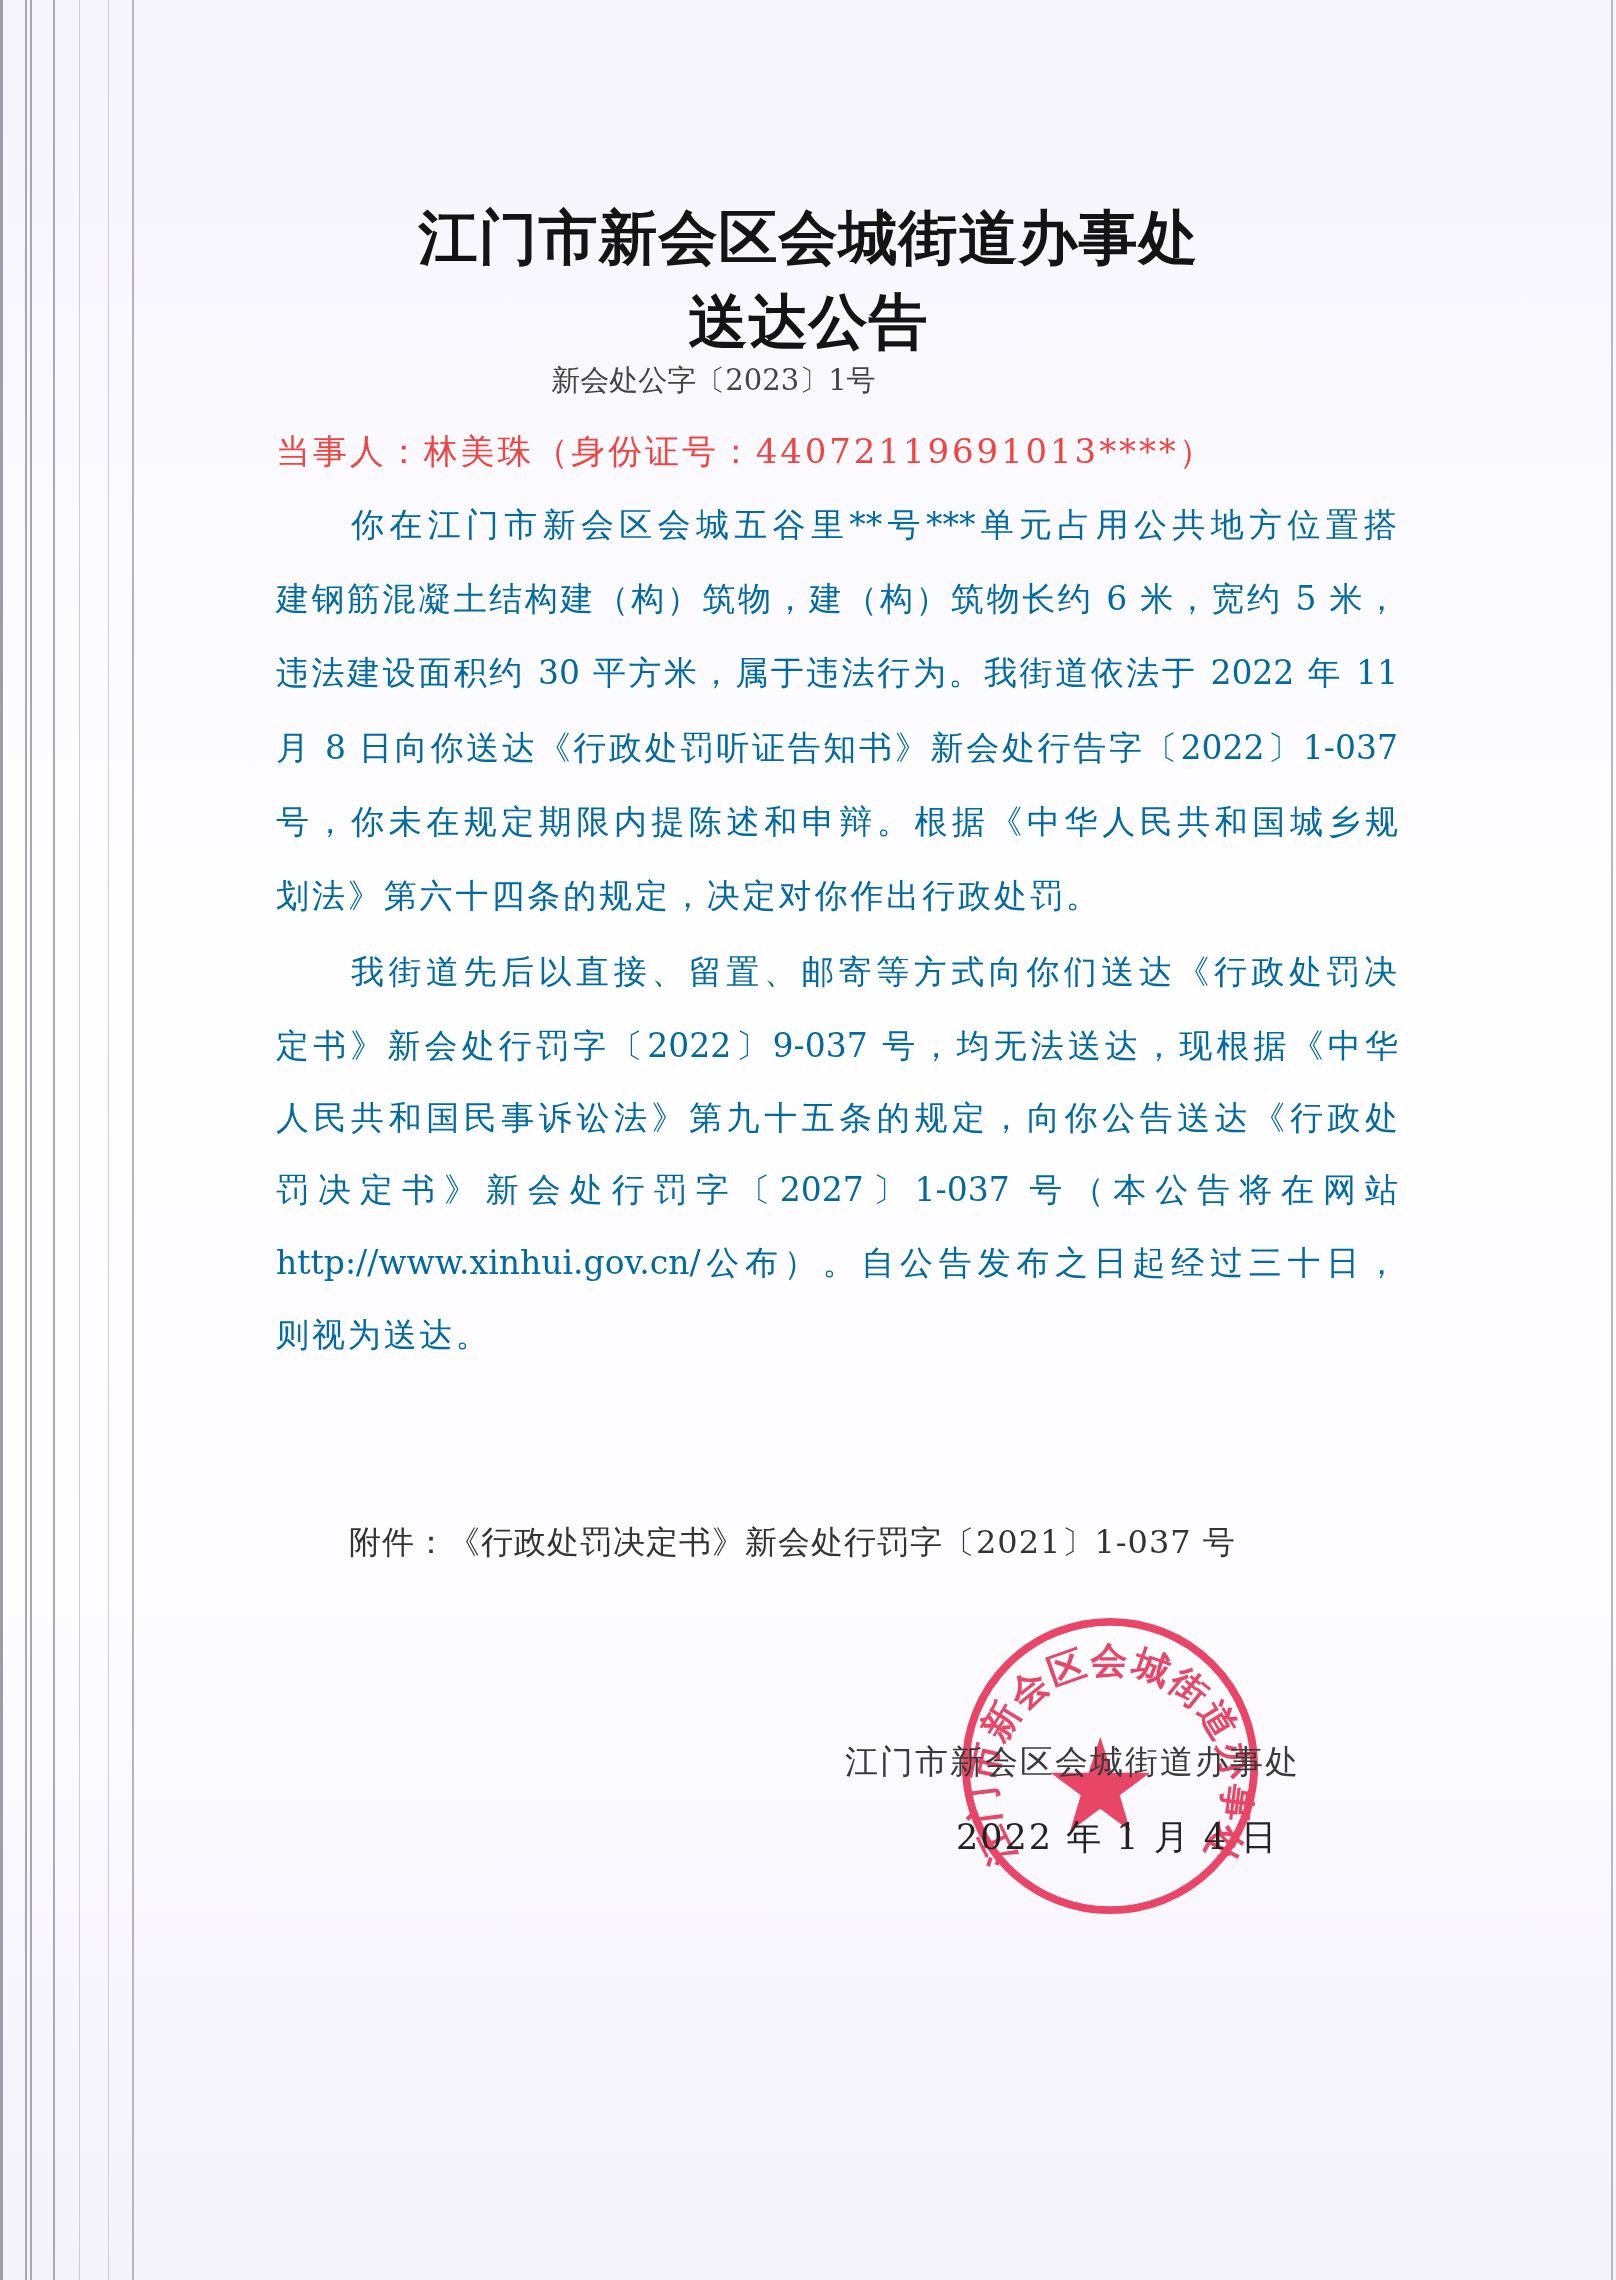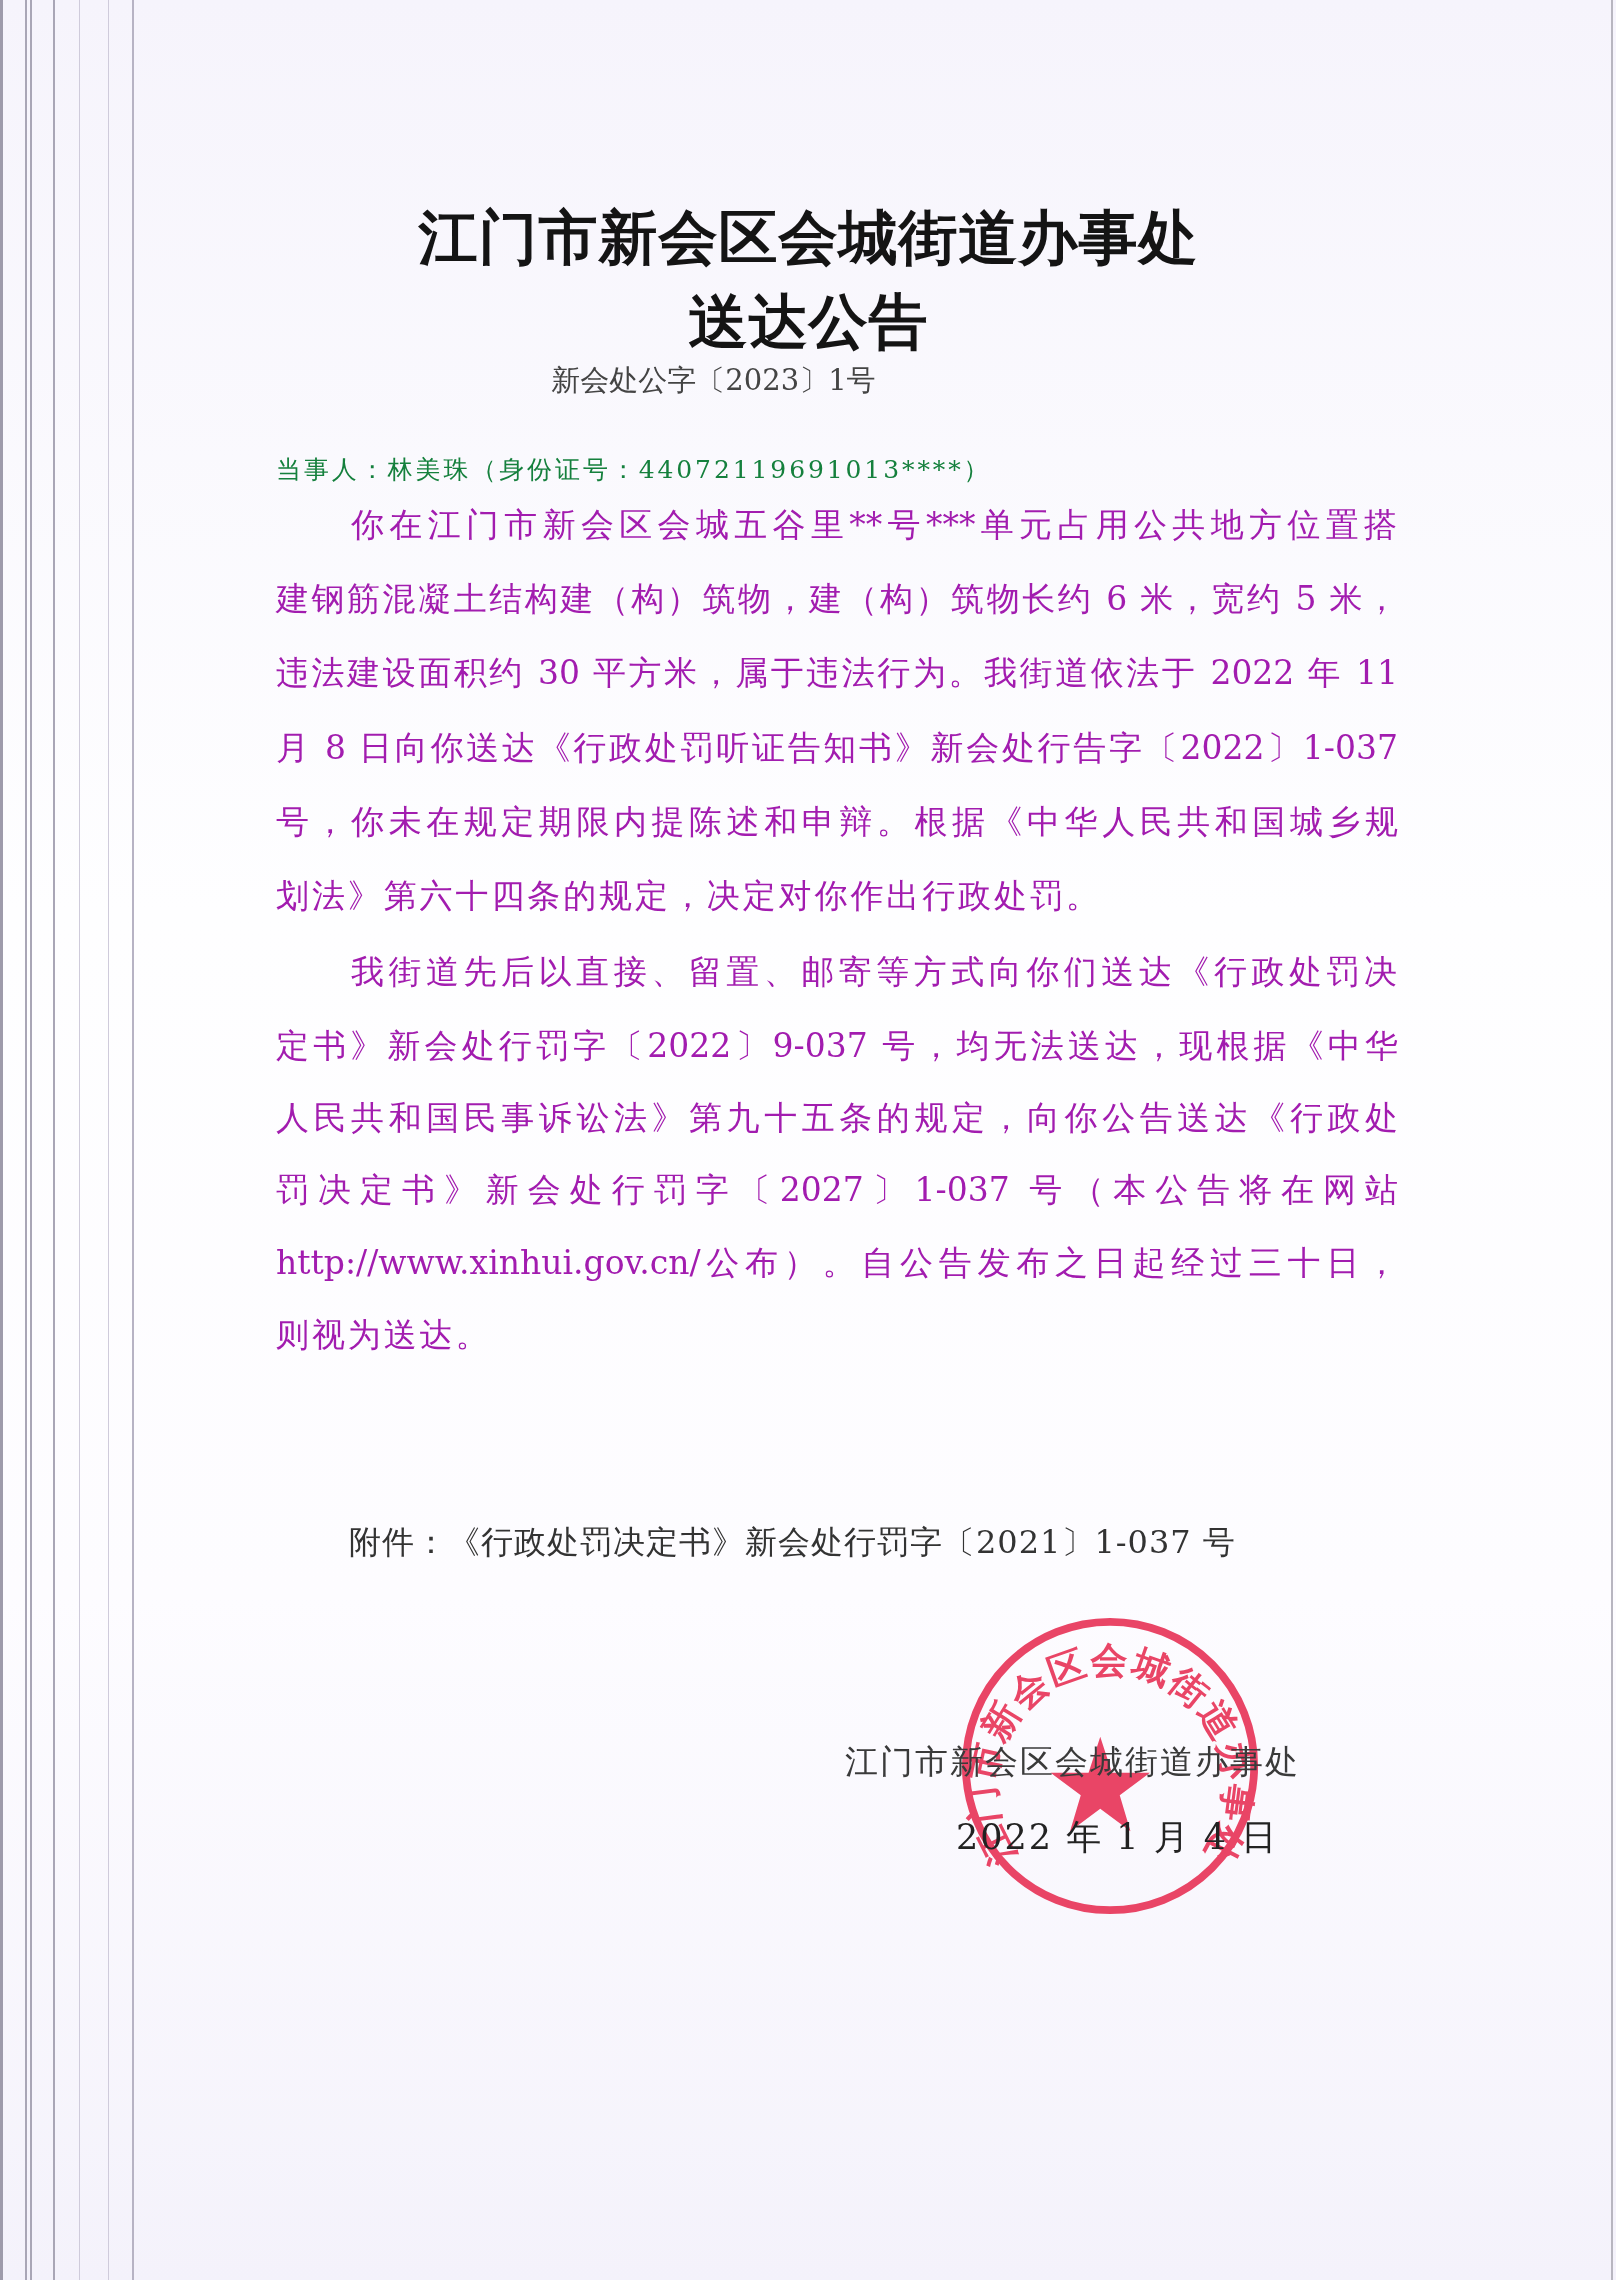--- a/index.html
+++ b/index.html
@@ -22,25 +22,25 @@
     font-family: "DejaVu Sans", "Liberation Sans", sans-serif; font-weight: bold;
     color: #141414; letter-spacing: 1px;
   }
   .title.t1 { top: 199px; font-size: 59px; }
   .title.t2 { top: 283px; font-size: 59px; }
   .docno {
     position: absolute; left: 0; width: 1427px; text-align: center; top: 361px;
     font-size: 29px; color: #444;
   }
   .party {
-    position: absolute; left: 276px; top: 453px; font-size: 25px; color: #15803d;
+    position: absolute; left: 276px; top: 429px; font-size: 34px; color: #ef4444;
     letter-spacing: 2.9px; white-space: nowrap;
   }
   .line {
-    position: absolute; left: 276px; width: 1122px; font-size: 33px; color: #a21caf;
+    position: absolute; left: 276px; width: 1122px; font-size: 33px; color: #0369a1;
     text-align: justify; text-align-last: justify; white-space: nowrap;
     height: 43px; line-height: 43px;
   }
   .line.indent { left: 351px; width: 1046px; }
   .line.last { text-align-last: left; letter-spacing: 2.9px; }
   .attachment {
     position: absolute; left: 349px; top: 1521px; font-size: 32px; color: #333;
     white-space: nowrap; letter-spacing: 1px;
   }
   .sign {

